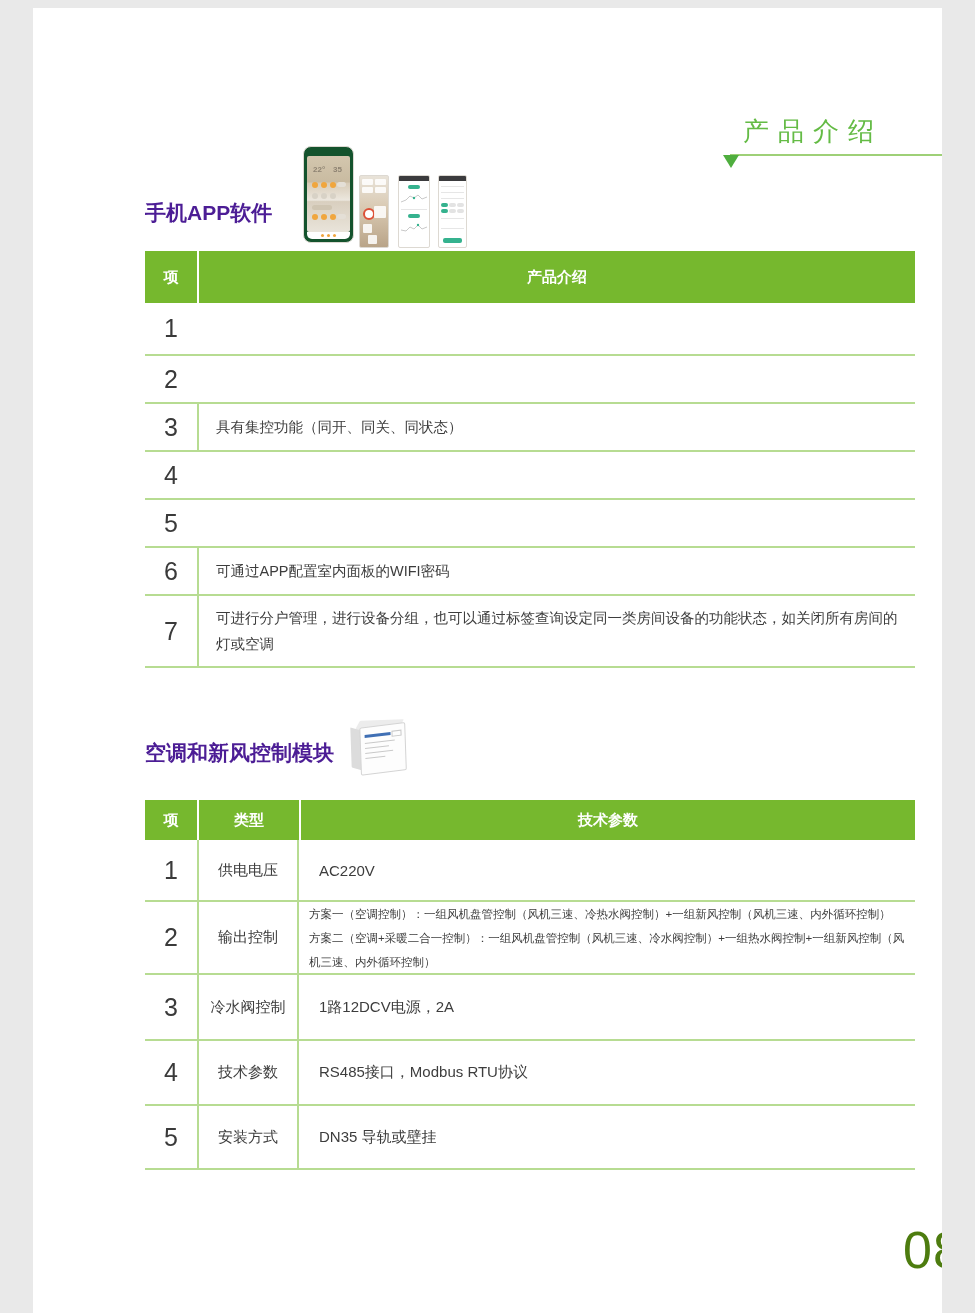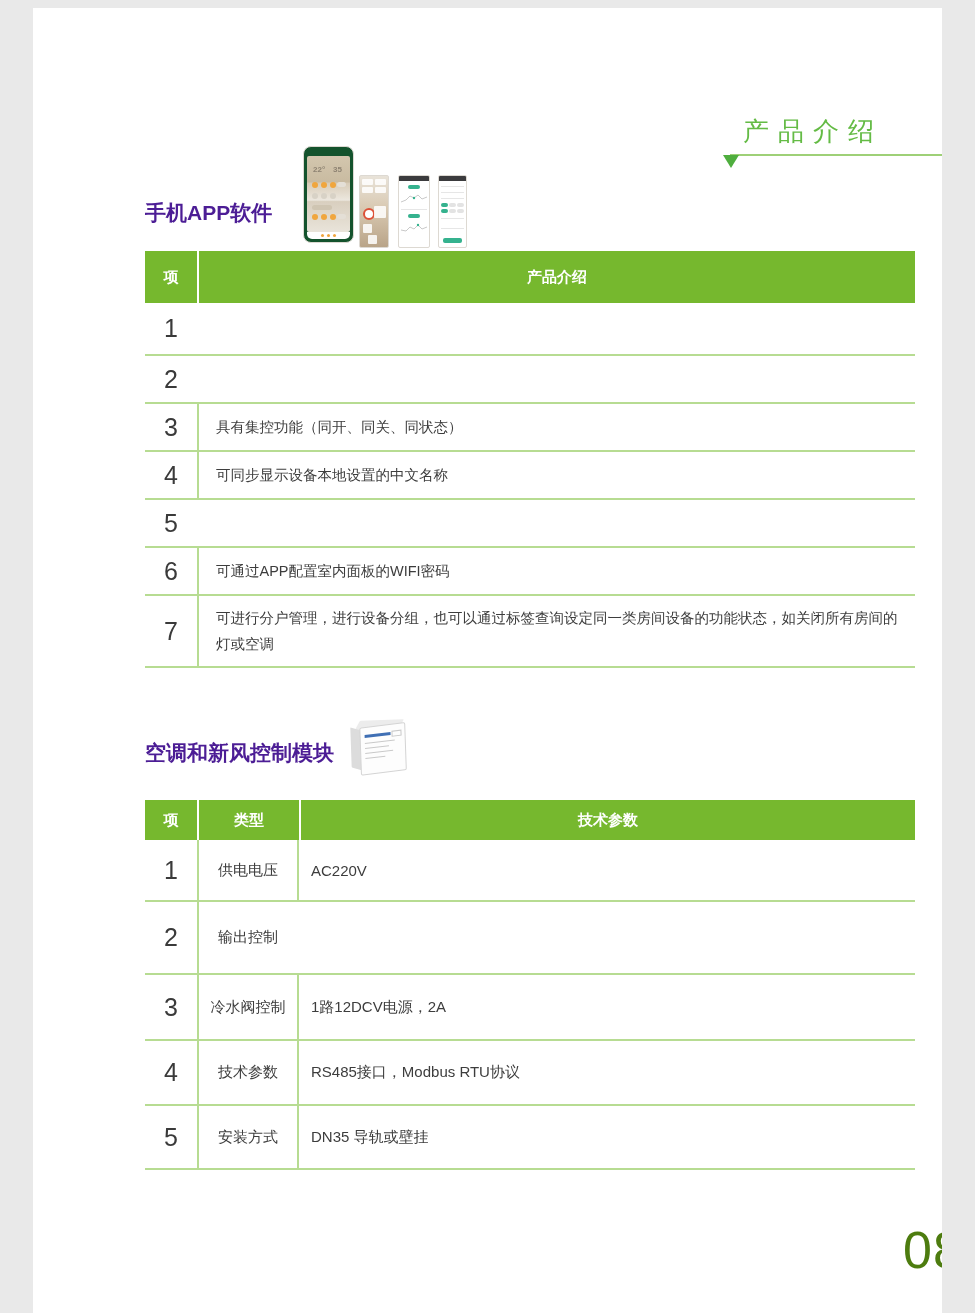--- a/index.html
+++ b/index.html
@@ -77,21 +77,21 @@
   .thead .gap{width:2px;background:#fff;}
   .trow{display:flex;border-bottom:2px solid var(--lgreen);box-sizing:border-box;}
   .cnum{width:52px;display:flex;align-items:center;justify-content:center;
     font-size:25px;font-weight:300;color:var(--num);}
   .cbody{flex:1;border-left:2px solid var(--lgreen);display:flex;flex-direction:column;
     justify-content:center;padding-left:17px;box-sizing:border-box;
     font-size:14.5px;color:var(--text);line-height:26px;}
   .ctype{width:100px;border-left:2px solid var(--lgreen);display:flex;align-items:center;
     justify-content:center;font-size:15px;color:var(--text);box-sizing:border-box;}
   .cparams{flex:1;border-left:2px solid var(--lgreen);display:flex;flex-direction:column;
-    justify-content:center;padding-left:12px;box-sizing:border-box;
+    justify-content:center;padding-left:20px;box-sizing:border-box;
     font-size:15px;color:var(--text);}
   .cparams.small{padding-left:10px;font-size:11.5px;line-height:24px;}
 
   
   .pageno{left:870px;top:1212px;font-size:52px;color:#4d7c0f;font-weight:400;
     letter-spacing:1px;}
 </style>
 </head>
 <body>
 
@@ -189,21 +189,20 @@
     </div>
     <div class="trow" style="height:48px;">
       <div class="cnum">2</div>
     </div>
     <div class="trow" style="height:48px;">
       <div class="cnum">3</div>
       <div class="cbody">具有集控功能（同开、同关、同状态）</div>
     </div>
     <div class="trow" style="height:48px;">
       <div class="cnum">4</div>
-      <div class="cbody">可同步显示设备本地设置的中文名称</div>
     </div>
     <div class="trow" style="height:48px;">
       <div class="cnum">5</div>
     </div>
     <div class="trow" style="height:48px;">
       <div class="cnum">6</div>
       <div class="cbody">可通过APP配置室内面板的WIFI密码</div>
     </div>
     <div class="trow" style="height:72px;">
       <div class="cnum">7</div>
@@ -237,20 +236,24 @@
     <div class="trow" style="height:62px;">
       <div class="cnum">1</div>
       <div class="ctype">供电电压</div>
       <div class="cparams">
           <span>AC220V</span>
         </div>
     </div>
     <div class="trow" style="height:73px;">
       <div class="cnum">2</div>
       <div class="ctype">输出控制</div>
+      <div class="cparams small">
+        <span>方案一（空调控制）：一组风机盘管控制（风机三速、冷热水阀控制）+一组新风控制（风机三速、内外循环控制）</span>
+        <span>方案二（空调+采暖二合一控制）：一组风机盘管控制（风机三速、冷水阀控制）+一组热水阀控制+一组新风控制（风机三速、内外循环控制）</span>
+      </div>
     </div>
     <div class="trow" style="height:66px;">
       <div class="cnum">3</div>
       <div class="ctype">冷水阀控制</div>
       <div class="cparams">
           <span>1路12DCV电源，2A</span>
         </div>
     </div>
     <div class="trow" style="height:65px;">
       <div class="cnum">4</div>

